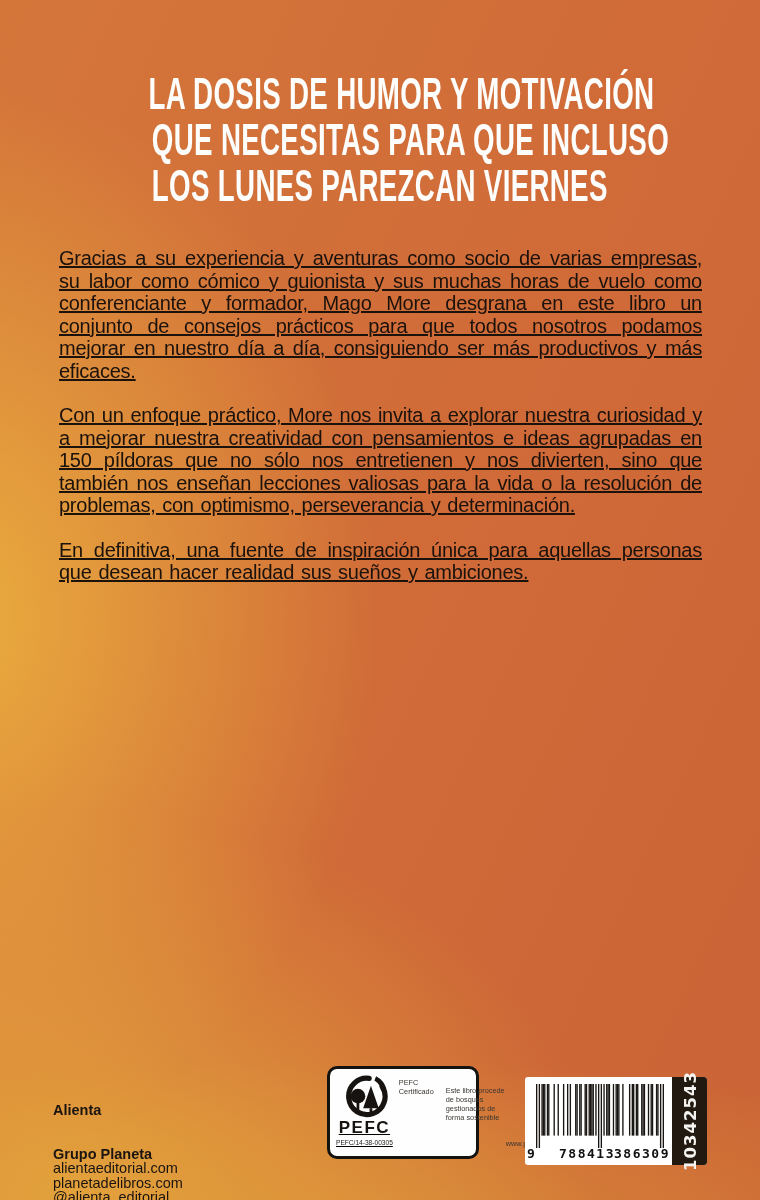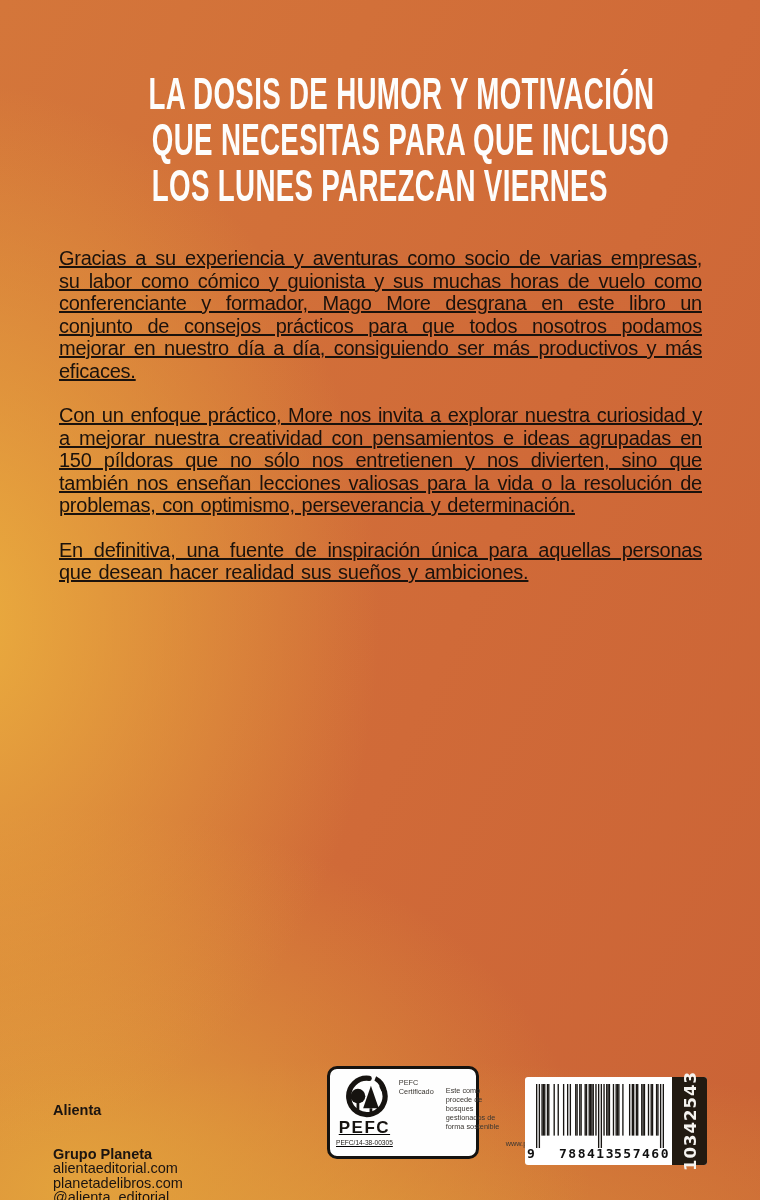--- a/index.html
+++ b/index.html
@@ -103,21 +103,21 @@
         <rect x="21.4" y="30" width="3.2" height="14" fill="#161310"></rect>
 
         <polygon points="38,12 47,38 29,38" fill="#161310"></polygon>
         <rect x="36.4" y="38" width="3.2" height="6" fill="#161310"></rect>
       </svg>
       <div class="pefc-word">PEFC</div>
       <div class="pefc-lic">PEFC/14-38-00305</div>
     </div>
     <div class="pefc-right">
       <div class="pefc-cert">PEFC Certificado</div>
-      <div class="pefc-claim">Este como procede de bosques gestionados de forma sostenible</div>
+      <div class="pefc-claim">Este libro procede de bosques gestionados de forma sostenible</div>
       <div class="pefc-url">www.pefc.es</div>
     </div>
   </div>
 
   <div class="barcode">
     <svg class="bc-bars" id="bc-bars" width="128" height="64" viewBox="0 0 95 62" preserveAspectRatio="none">
         <rect x="0" y="0" width="1" height="62" fill="#181512"></rect>
         <rect x="2" y="0" width="1" height="62" fill="#181512"></rect>
         <rect x="4" y="0" width="1" height="50" fill="#181512"></rect>
         <rect x="5" y="0" width="1" height="50" fill="#181512"></rect>
@@ -163,20 +163,20 @@
         <rect x="85" y="0" width="1" height="50" fill="#181512"></rect>
         <rect x="86" y="0" width="1" height="50" fill="#181512"></rect>
         <rect x="89" y="0" width="1" height="50" fill="#181512"></rect>
         <rect x="90" y="0" width="1" height="50" fill="#181512"></rect>
         <rect x="92" y="0" width="1" height="62" fill="#181512"></rect>
         <rect x="94" y="0" width="1" height="62" fill="#181512"></rect>
       </svg>
     <div class="bc-digits">
       <span class="bc-d0">9</span>
       <span class="bc-d1">788413</span>
-      <span class="bc-d2">557460</span>
+      <span class="bc-d2">386309</span>
     </div>
     <div class="bc-strip">
       <span>10342543</span>
     </div>
   </div>
 
 </div>
 
 </body></html>

